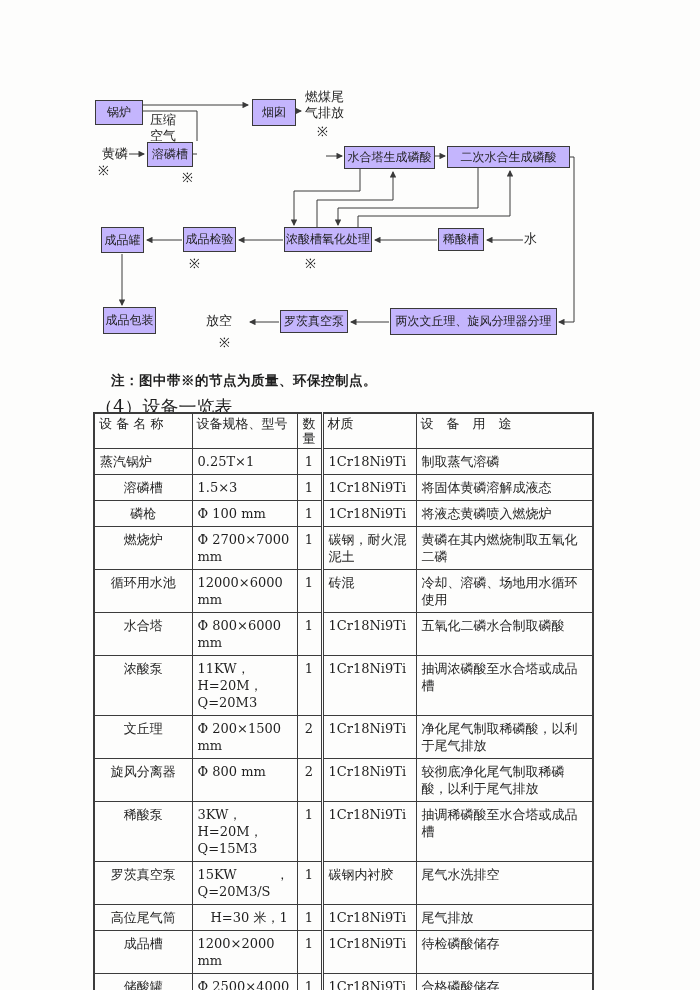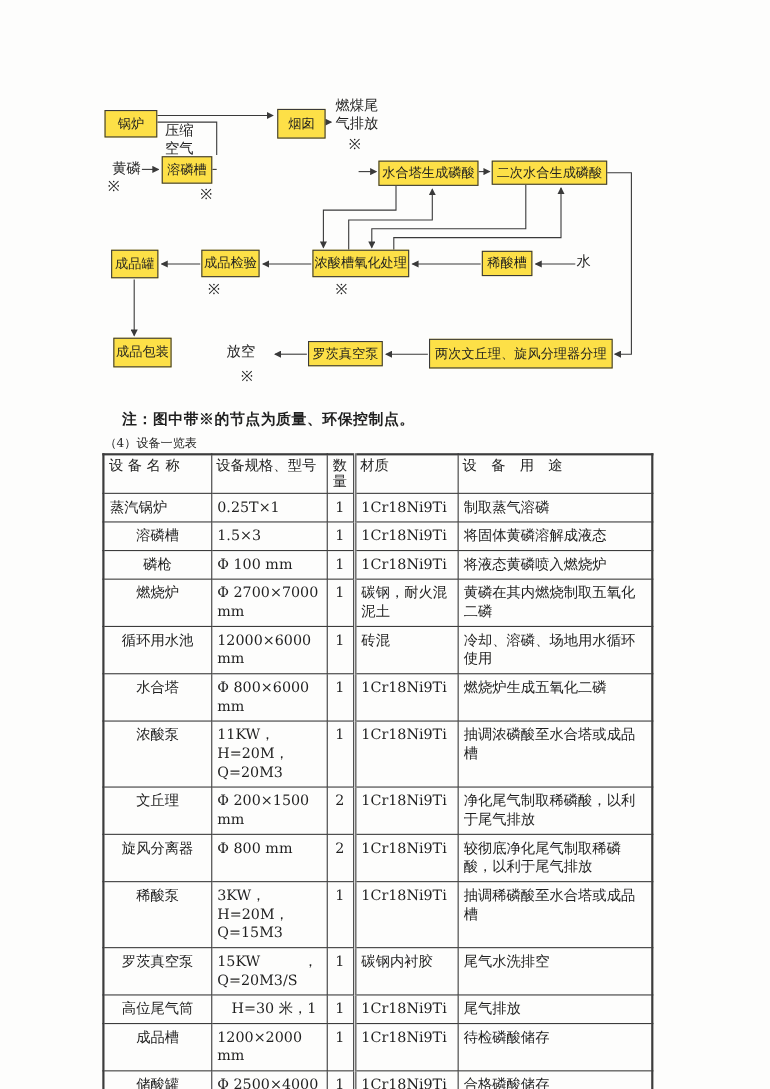--- a/index.html
+++ b/index.html
@@ -5,32 +5,32 @@
   * { margin:0; padding:0; box-sizing:border-box; }
   html,body { background:#e9e9e9; }
   body { font-family:"DejaVu Serif","Liberation Serif",serif; color:#1f1f1f; }
   .page {
     position:relative; width:700px; height:990px; margin:0 auto;
     background:#fdfdfc; overflow:hidden;
   }
   
   .fc-lines { position:absolute; left:0; top:0; width:700px; height:990px; z-index:1; pointer-events:none; }
   .fc-box {
-    position:absolute; z-index:2; border:1px solid #3a3a3a; background:#fde047;
+    position:absolute; z-index:2; border:1px solid #3a3a3a; background:#c4b5fd;
     display:flex; align-items:center; justify-content:center;
     font-size:12px; line-height:1.05; white-space:nowrap; letter-spacing:0;
   }
   .fc-label {
     position:absolute; z-index:2; font-size:13px; line-height:1.25;
     white-space:pre-line;
   }
   .fc-mark { position:absolute; z-index:2; font-size:13px; line-height:1; }
   
   .note { position:absolute; left:111px; top:372px; font-size:13.5px; font-weight:bold; letter-spacing:0.5px; }
-  .table-caption { position:absolute; left:95px; top:395px; font-size:11px; }
+  .table-caption { position:absolute; left:95px; top:395px; font-size:18px; }
   
   .equip-table {
     position:absolute; left:93px; top:412px; width:499px; z-index:2;
     border-collapse:collapse; table-layout:fixed; background:#fdfdfc;
     border:2px solid #3c3c3c; font-size:13px;
   }
   .equip-table th, .equip-table td {
     border:1px solid #3c3c3c; vertical-align:top;
     line-height:17px; padding:4px 5px; overflow:hidden;
   }
@@ -79,21 +79,21 @@
       <path d="M122,254 V305" marker-end="url(#arr)"></path>
       <path d="M389,322 H351" marker-end="url(#arr)"></path>
       <path d="M279,322 H250" marker-end="url(#arr)"></path>
     </g>
   </svg>
 
   <div class="fc-box" style="left:95px;top:100px;width:48px;height:25px">锅炉</div>
   <div class="fc-box" style="left:252px;top:99px;width:44px;height:27px">烟囱</div>
   <div class="fc-box" style="left:147px;top:142px;width:46px;height:25px">溶磷槽</div>
   <div class="fc-box" style="left:344px;top:146px;width:91px;height:23px">水合塔生成磷酸</div>
-  <div class="fc-box" style="left:447px;top:146px;width:105px;height:22px">二次水合生成磷酸</div>
+  <div class="fc-box" style="left:447px;top:146px;width:123px;height:22px">二次水合生成磷酸</div>
   <div class="fc-box" style="left:284px;top:227px;width:88px;height:25px">浓酸槽氧化处理</div>
   <div class="fc-box" style="left:183px;top:227px;width:53px;height:25px">成品检验</div>
   <div class="fc-box" style="left:101px;top:227px;width:43px;height:26px">成品罐</div>
   <div class="fc-box" style="left:103px;top:307px;width:53px;height:27px">成品包装</div>
   <div class="fc-box" style="left:438px;top:228px;width:46px;height:23px">稀酸槽</div>
   <div class="fc-box" style="left:280px;top:310px;width:68px;height:23px">罗茨真空泵</div>
   <div class="fc-box" style="left:390px;top:308px;width:167px;height:27px">两次文丘理、旋风分理器分理</div>
 
   <div class="fc-label" style="left:150px;top:112px">压缩
 空气</div>
@@ -164,21 +164,21 @@
           <td class="c-spec">12000×6000 mm</td>
           <td class="c-qty">1</td>
           <td class="c-mat">砖混</td>
           <td class="c-use">冷却、溶磷、场地用水循环使用</td>
         </tr>
         <tr>
           <td class="c-name">水合塔</td>
           <td class="c-spec">Φ 800×6000 mm</td>
           <td class="c-qty">1</td>
           <td class="c-mat">1Cr18Ni9Ti</td>
-          <td class="c-use">燃烧炉生成五氧化二磷</td>
+          <td class="c-use">五氧化二磷水合制取磷酸</td>
         </tr>
         <tr>
           <td class="c-name">浓酸泵</td>
           <td class="c-spec">11KW，H=20M，
 Q=20M3</td>
           <td class="c-qty">1</td>
           <td class="c-mat">1Cr18Ni9Ti</td>
           <td class="c-use">抽调浓磷酸至水合塔或成品槽</td>
         </tr>
         <tr>

